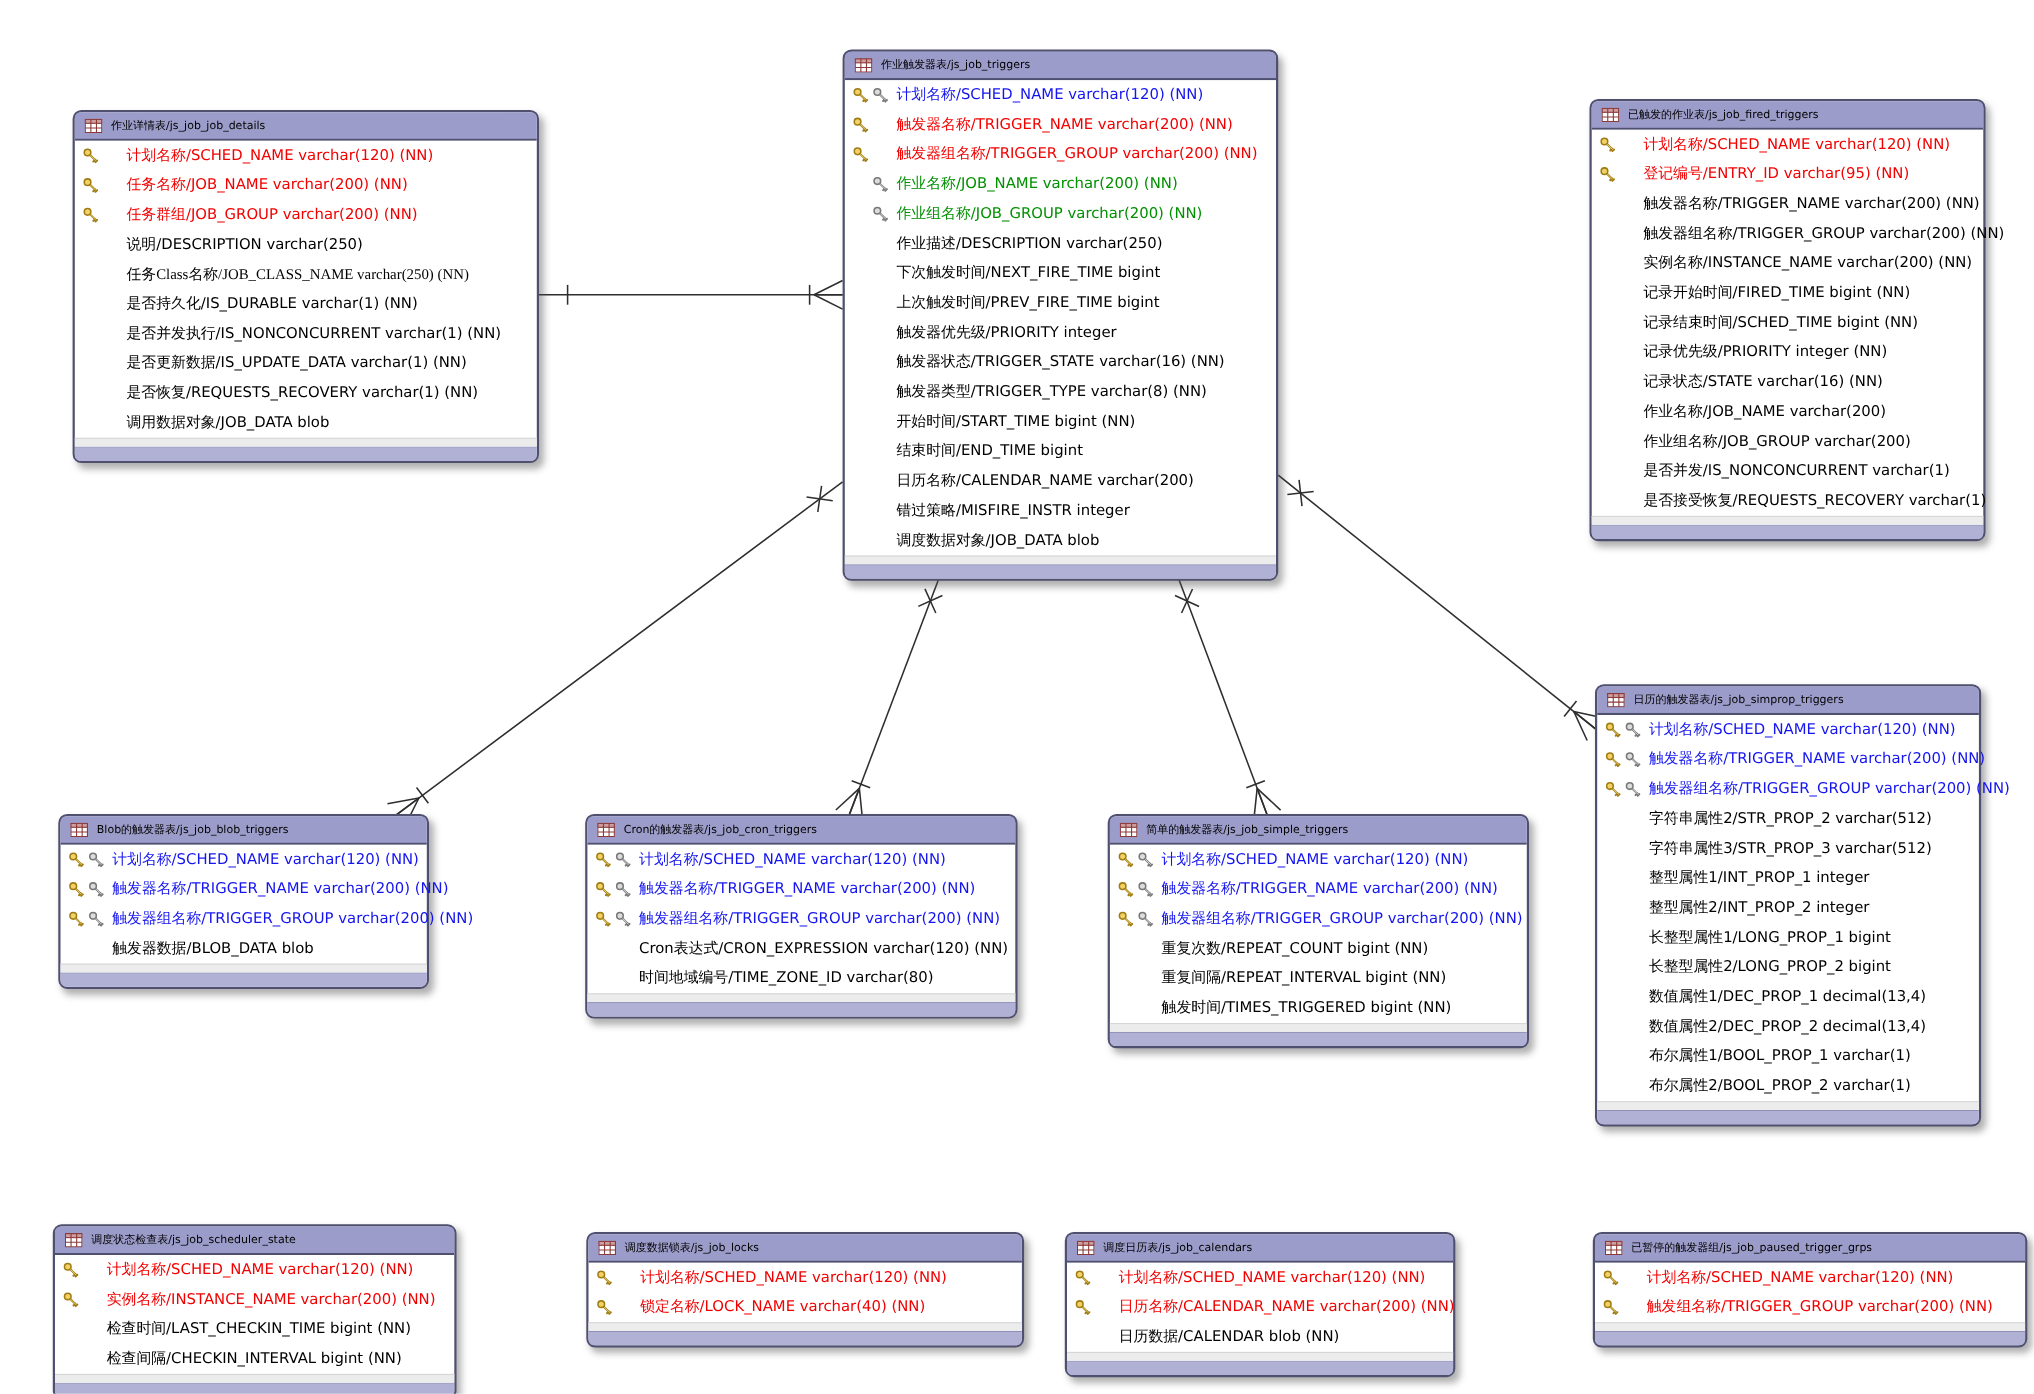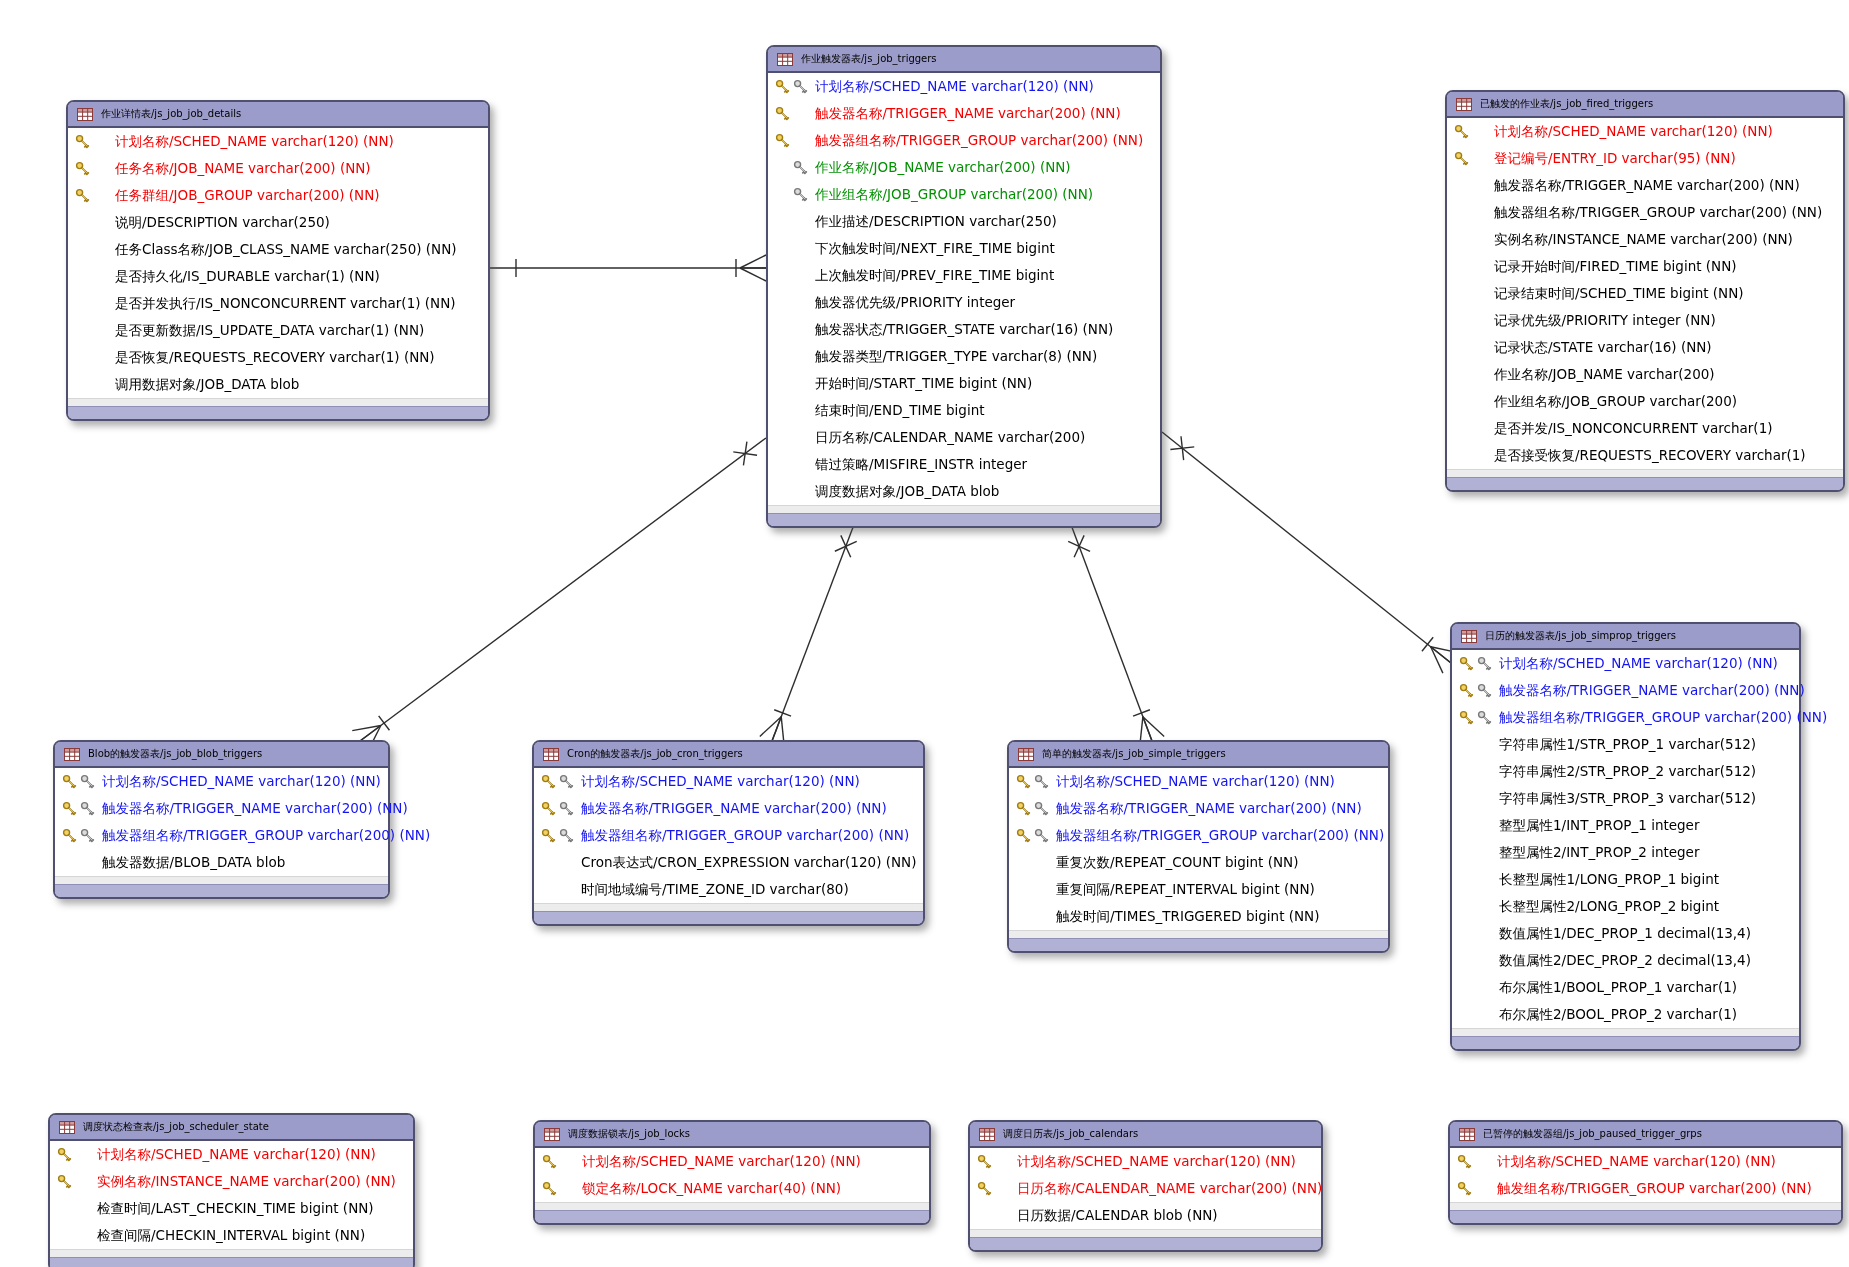--- a/index.html
+++ b/index.html
@@ -115,21 +115,21 @@
               <path d="M6.9 6.9 L12.6 12.6 M9.8 12.8 L11.5 11.1 M11.8 13.4 L13.3 11.9" fill="none" stroke="#a07d14" stroke-width="1.8" stroke-linecap="round"></path>
               <path d="M7.1 7.1 L12.2 12.2" stroke="#f2d264" stroke-width="0.8"></path>
             </svg>
           </span>
           <span class="ftext" style="color: rgb(242, 0, 0);">任务群组/JOB_GROUP varchar(200) (NN)</span>
         </div>
         <div class="row">
           <span class="ftext" style="color: rgb(0, 0, 0);">说明/DESCRIPTION varchar(250)</span>
         </div>
         <div class="row">
-          <span class="ftext" style="color: rgb(0, 0, 0);">任务Class名称/JOB_CLASS_NAME varchar(250) (NN)</span>
+          <span class="ftext" style="color: rgb(0, 0, 0); font-family: Liberation Serif, serif;">任务Class名称/JOB_CLASS_NAME varchar(250) (NN)</span>
         </div>
         <div class="row">
           <span class="ftext" style="color: rgb(0, 0, 0);">是否持久化/IS_DURABLE varchar(1) (NN)</span>
         </div>
         <div class="row">
           <span class="ftext" style="color: rgb(0, 0, 0);">是否并发执行/IS_NONCONCURRENT varchar(1) (NN)</span>
         </div>
         <div class="row">
           <span class="ftext" style="color: rgb(0, 0, 0);">是否更新数据/IS_UPDATE_DATA varchar(1) (NN)</span>
         </div>
@@ -244,21 +244,21 @@
         <div class="row">
           <span class="ftext" style="color: rgb(0, 0, 0);">错过策略/MISFIRE_INSTR integer</span>
         </div>
         <div class="row">
           <span class="ftext" style="color: rgb(0, 0, 0);">调度数据对象/JOB_DATA blob</span>
         </div>
       </div>
       <div class="tfoot-gray"></div>
       <div class="tfoot-bar"></div>
     </div>
-    <div class="table" style="left: 1445px; top: 90px; width: 400px;">
+    <div class="table" style="left: 1445px; top: 90px; width: 360px;">
       <div class="thead">
         <span>
           <svg width="16" height="13" viewBox="0 0 16 13">
             <rect x="0.5" y="0.5" width="15" height="12" fill="#ffffff" stroke="#8b3a3a"></rect>
             <rect x="0.5" y="0.5" width="15" height="3.6" fill="#cf9d9d" stroke="#8b3a3a"></rect>
             <line x1="5.6" y1="0.5" x2="5.6" y2="12.5" stroke="#8b3a3a"></line>
             <line x1="10.7" y1="0.5" x2="10.7" y2="12.5" stroke="#8b3a3a"></line>
             <line x1="0.5" y1="8.3" x2="15.5" y2="8.3" stroke="#8b3a3a"></line>
           </svg>
         </span>
@@ -604,23 +604,20 @@
             </svg>
           </span>
           <span class="ficon slot2">
             <svg width="15" height="15" viewBox="0 0 15 15">
               <circle cx="4.6" cy="4.6" r="3" fill="#dcdcdc" stroke="#787878" stroke-width="1.4"></circle>
               <path d="M6.9 6.9 L12.6 12.6 M9.8 12.8 L11.5 11.1 M11.8 13.4 L13.3 11.9" fill="none" stroke="#787878" stroke-width="1.8" stroke-linecap="round"></path>
               <path d="M7.1 7.1 L12.2 12.2" stroke="#dcdcdc" stroke-width="0.8"></path>
             </svg>
           </span>
           <span class="ftext" style="color: rgb(20, 20, 240);">触发器组名称/TRIGGER_GROUP varchar(200) (NN)</span>
-        </div>
-        <div class="row">
-          <span class="ftext" style="color: rgb(0, 0, 0);">字符串属性1/STR_PROP_1 varchar(512)</span>
         </div>
         <div class="row">
           <span class="ftext" style="color: rgb(0, 0, 0);">字符串属性2/STR_PROP_2 varchar(512)</span>
         </div>
         <div class="row">
           <span class="ftext" style="color: rgb(0, 0, 0);">字符串属性3/STR_PROP_3 varchar(512)</span>
         </div>
         <div class="row">
           <span class="ftext" style="color: rgb(0, 0, 0);">整型属性1/INT_PROP_1 integer</span>
         </div>

